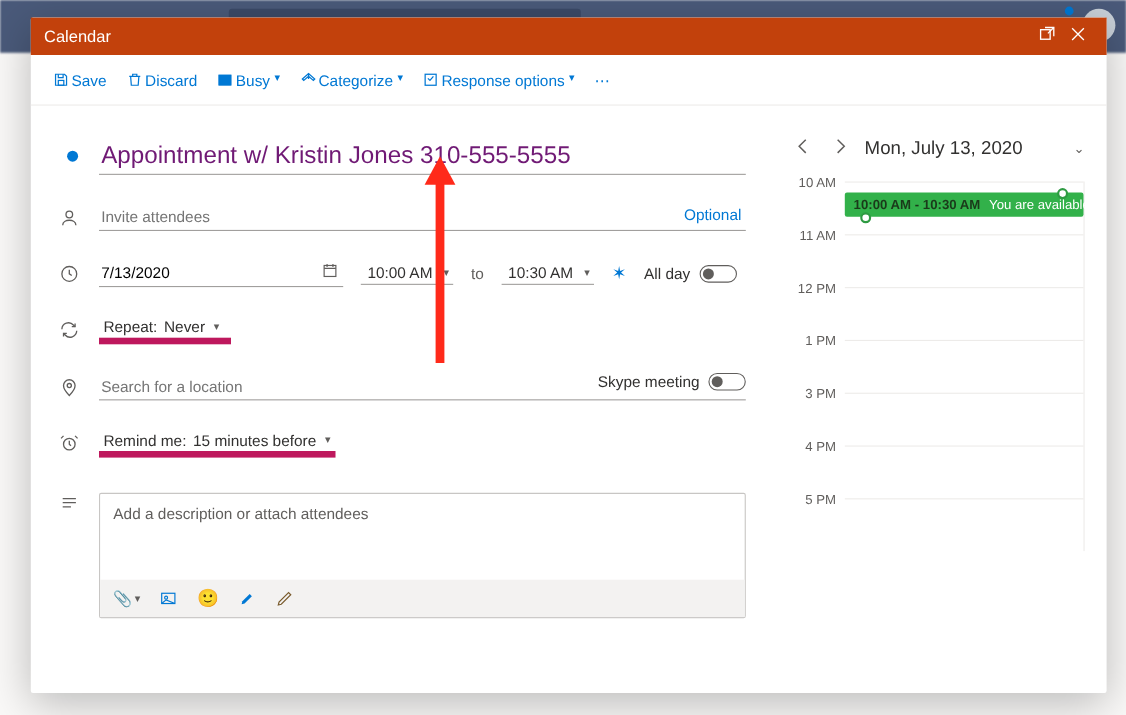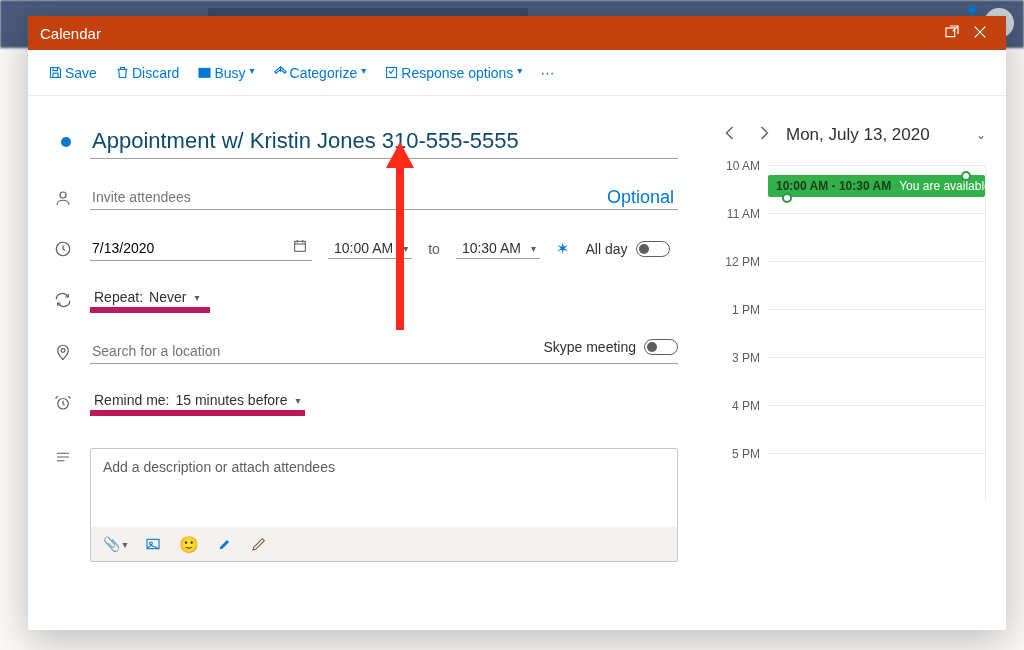--- a/index.html
+++ b/index.html
@@ -102,32 +102,32 @@
   .row .icon svg { stroke: #605e5c; }
   .underline {
     border: none;
     border-bottom: 1px solid #a19f9d;
     font: inherit;
     padding: 4px 2px;
     background: transparent;
   }
   .title-input {
     font-size: 22px;
-    color: #0c4a6e;
+    color: #701a75;
     flex: 1;
   }
   .bullet {
     width: 10px; height: 10px; background: #0078d4; border-radius: 50%;
     margin-left: 6px;margin-right:0;
   }
   .attendees { position: relative; flex: 1; }
   .attendees input { width: 100%; color:#605e5c;}
   .optional {
     position: absolute; right: 4px; top: 2px;
-    color: #0078d4; font-size: 18px; cursor: pointer;
+    color: #0078d4; font-size: 14px; cursor: pointer;
   }
   .date-field { position: relative; width: 222px; }
   .date-field input { width: 100%; padding-right: 26px;}
   .date-field .cal-icon { position: absolute; right: 4px; top: 2px; }
   .time-field {
     display:flex;align-items:center;gap:6px;
     border-bottom:1px solid #a19f9d;
     padding: 2px 4px;
   }
   .time-field .t { padding: 0 2px; }

